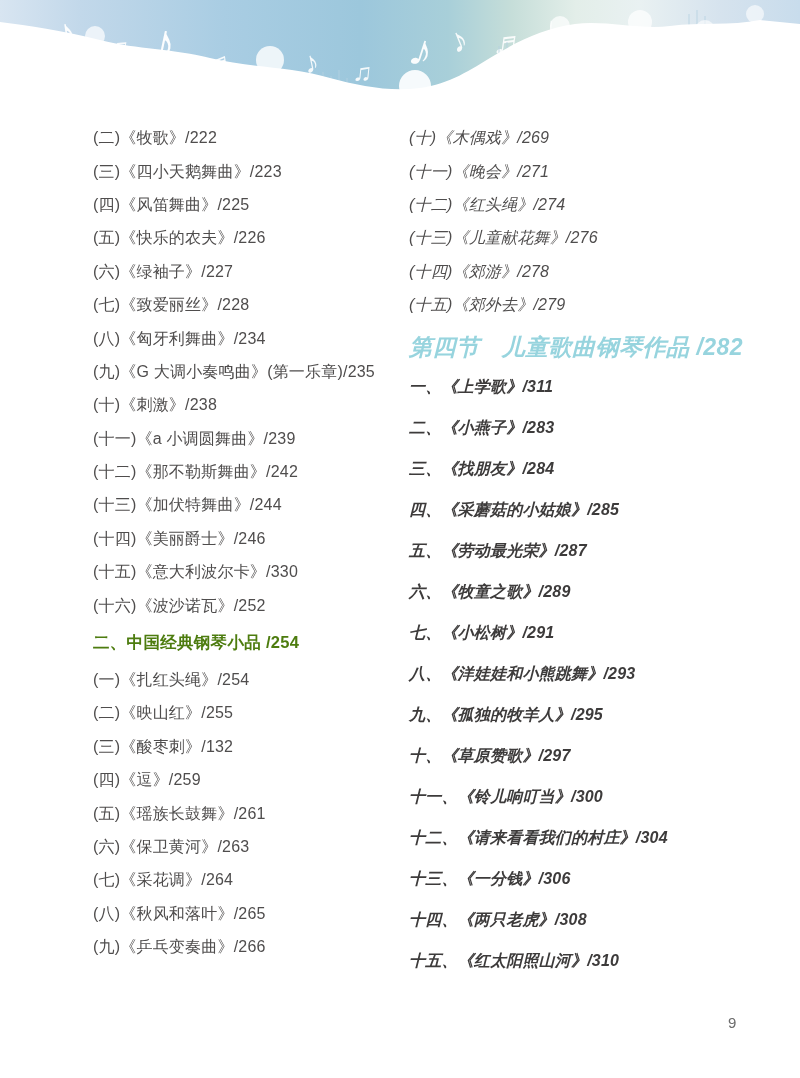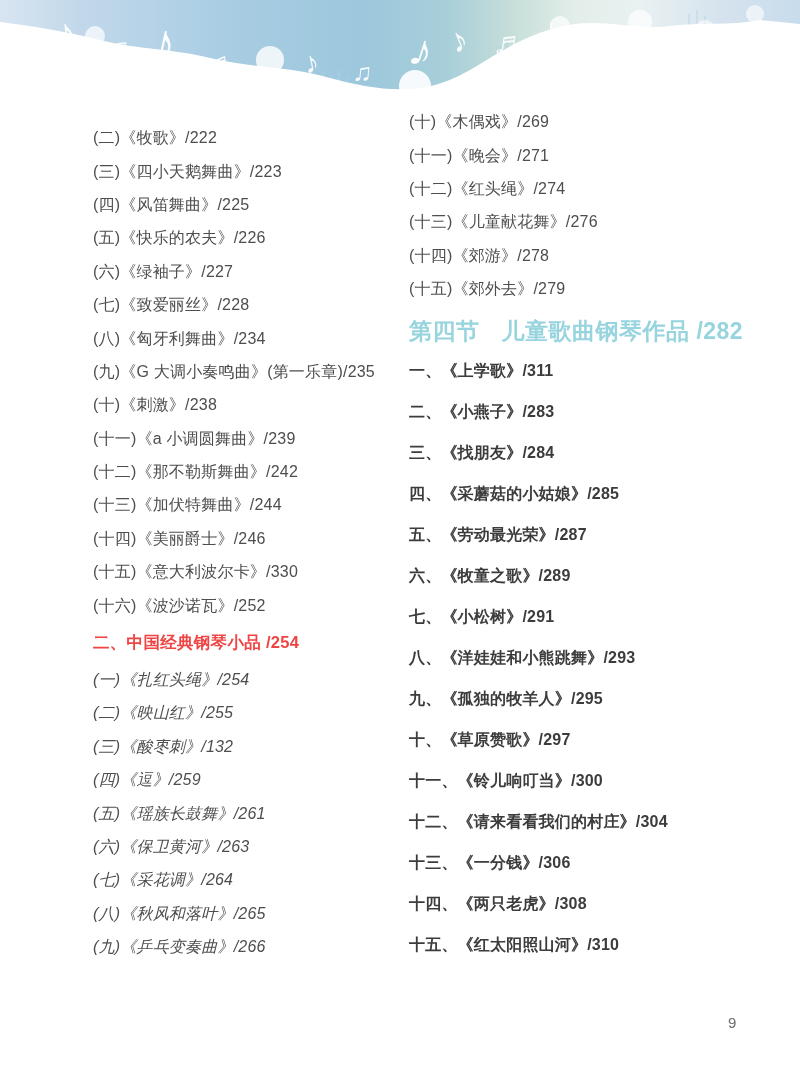--- a/index.html
+++ b/index.html
@@ -18,43 +18,43 @@
   
   .header-band {
     position: absolute;
     top: 0; left: 0;
     width: 800px; height: 140px;
   }
 
   
   .toc-col { position: absolute; }
   .col-left  { left: 93px; top: 122px; width: 300px; }
-  .col-right { left: 409px; top: 106px; width: 370px; }
+  .col-right { left: 409px; top: 122px; width: 370px; font-style: italic; }
 
   .toc-item {
     height: 33.4px;
     display: flex;
     align-items: center;
     font-size: 16px;
     color: #4f4d4d;
     letter-spacing: 0.2px;
     white-space: nowrap;
   }
   .sub-heading {
     height: 33px;
     margin-top: 4px;
     display: flex;
     align-items: center;
     font-size: 16.5px;
     font-weight: bold;
-    color: #ef4444;
+    color: #4d7c0f;
     letter-spacing: 0.3px;
     white-space: nowrap;
   }
-  .group-b { margin-top: 4px; font-style: italic; }
+  .group-b { margin-top: 4px; }
 
   .section-heading {
     height: 36px;
     margin-top: 7px;
     display: flex;
     align-items: center;
     font-size: 23px;
     font-weight: bold;
     color: #97d4de;
     letter-spacing: 0.5px;

